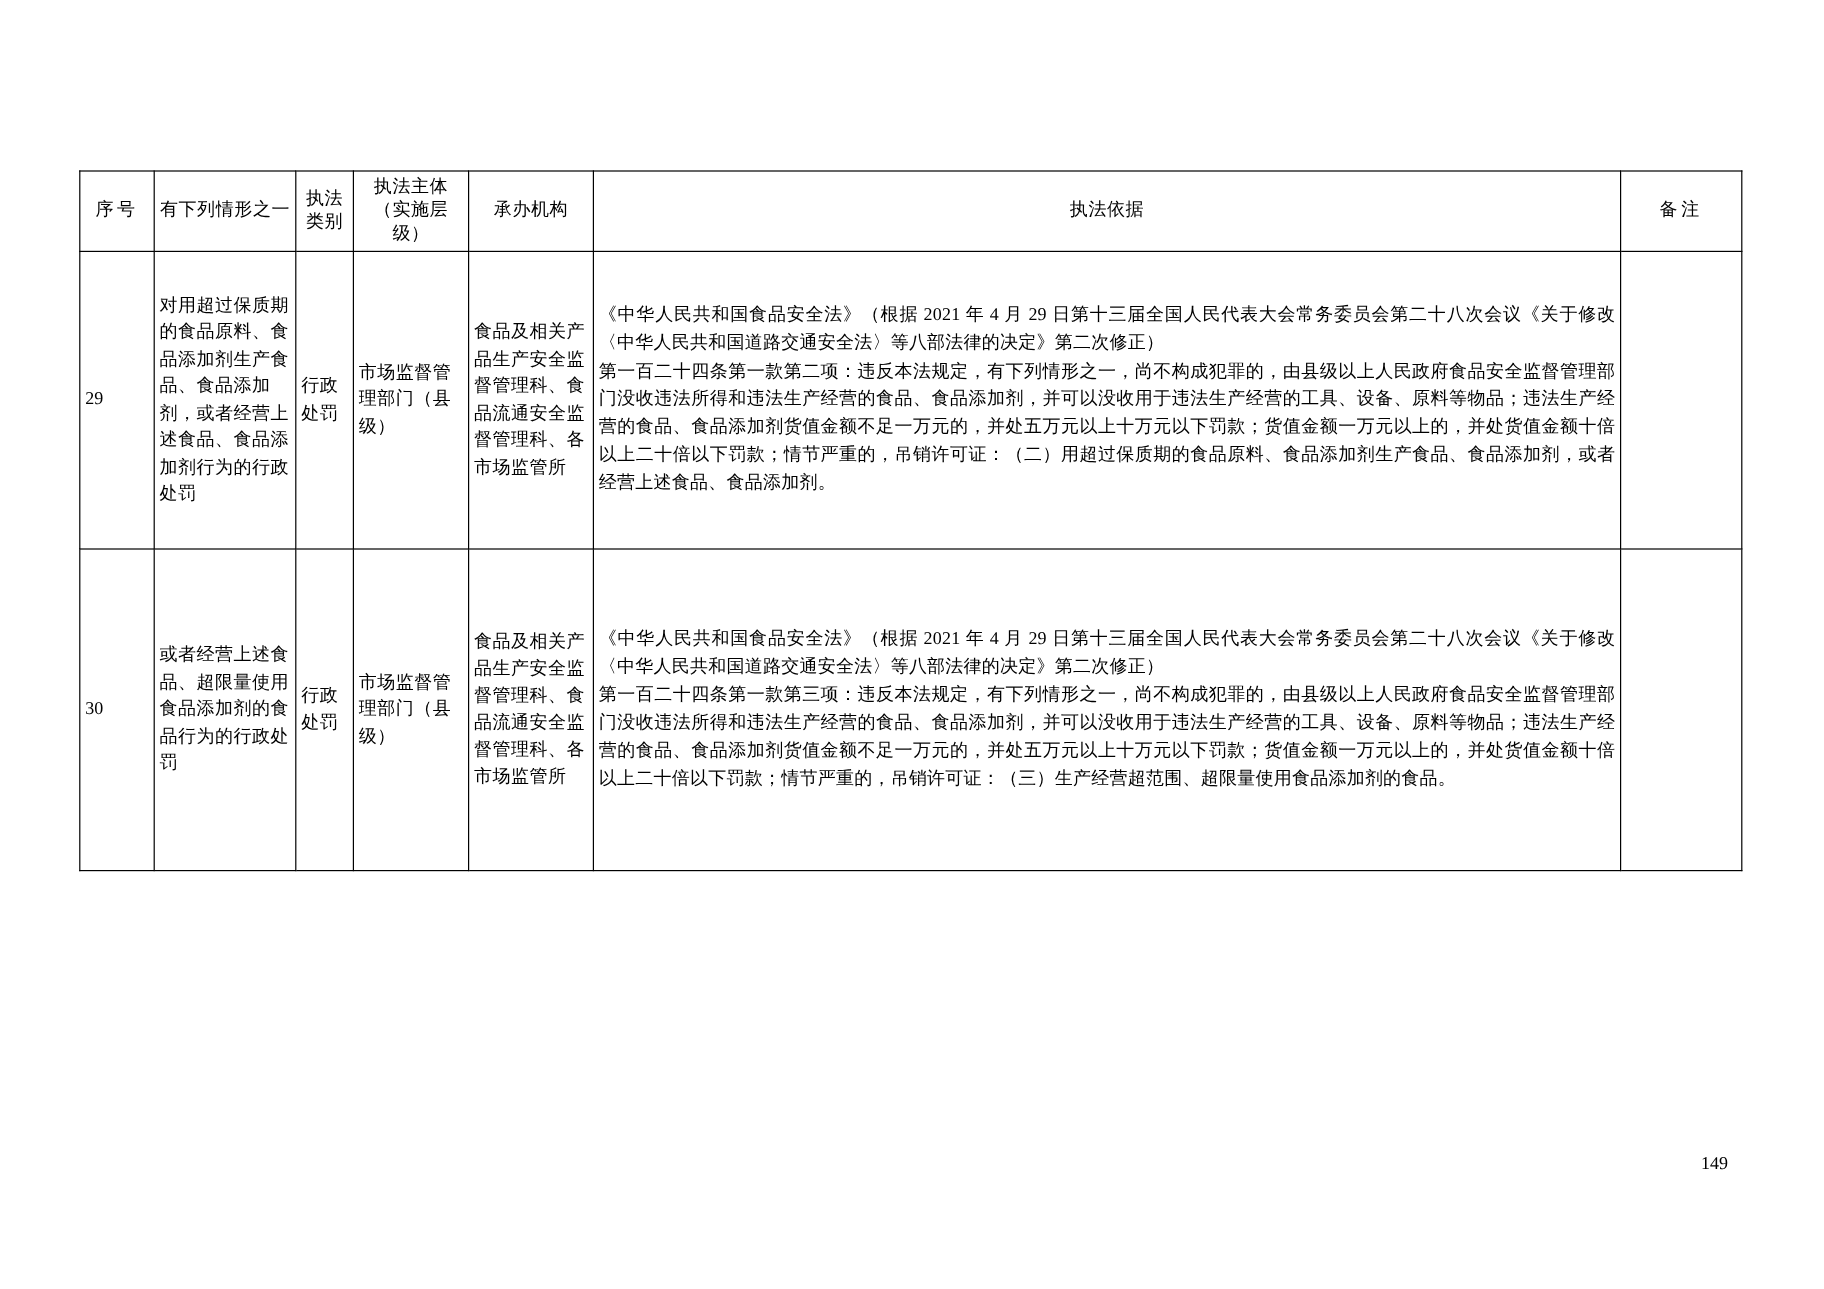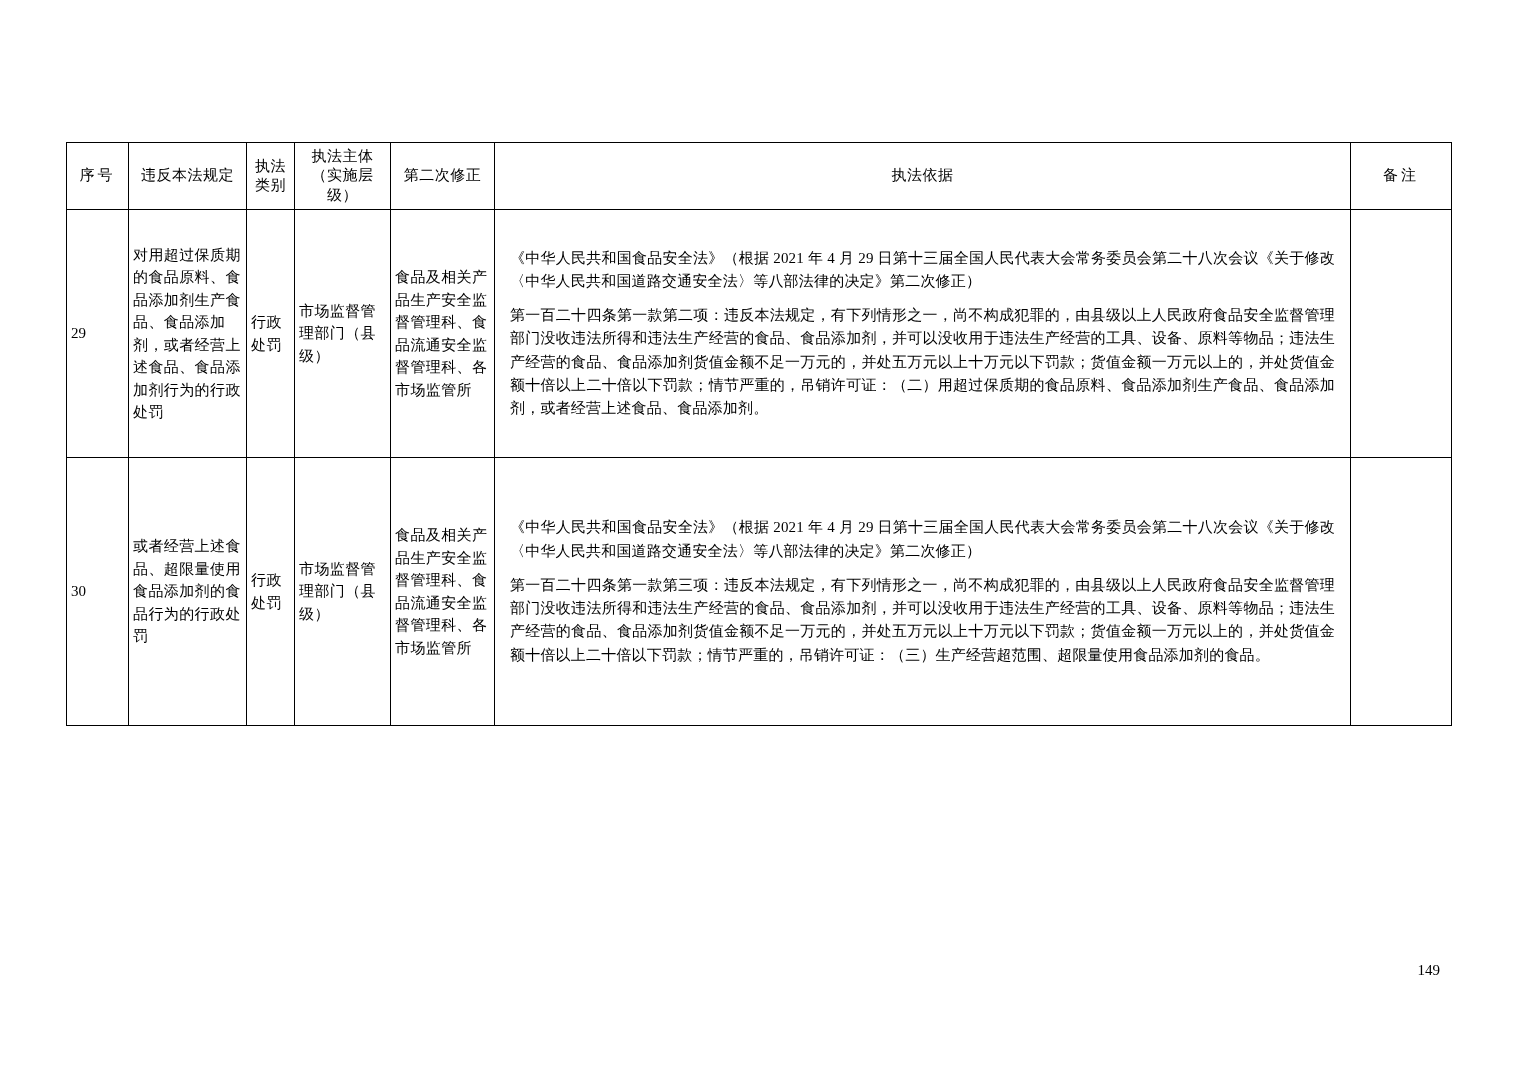--- a/index.html
+++ b/index.html
@@ -66,21 +66,21 @@
     letter-spacing: 0.4px;
   }
   td.cell-basis {
     text-align: left;
     font-size: 15px;
     line-height: 1.55;
     letter-spacing: 0.2px;
     vertical-align: middle;
   }
   td.cell-basis p {
-    margin: 11px;
+    margin: 0;
     text-align: justify;
     text-justify: inter-ideograph;
   }
   td.cell-basis p.indent {
     text-indent: 0;
   }
   td.cell-remark { }
 
   tr.row-29 { height: 248px; }
   tr.row-30 { height: 268px; }
@@ -104,24 +104,24 @@
       <col class="c-name">
       <col class="c-cat">
       <col class="c-subject">
       <col class="c-org">
       <col class="c-basis">
       <col class="c-remark">
     </colgroup>
     <thead>
       <tr>
         <td class="hdr-seq">序号</td>
-        <td class="hdr-name">违反本法规定</td>
+        <td class="hdr-name">有下列情形之一</td>
         <td class="hdr-cat">执法类别</td>
         <td class="hdr-subject">执法主体（实施层级）</td>
-        <td class="hdr-org">第二次修正</td>
+        <td class="hdr-org">承办机构</td>
         <td class="hdr-basis">执法依据</td>
         <td class="hdr-remark">备注</td>
       </tr>
     </thead>
     <tbody>
       <tr class="row-29">
         <td class="cell-seq">29</td>
         <td class="cell-name">对用超过保质期的食品原料、食品添加剂生产食品、食品添加剂，或者经营上述食品、食品添加剂行为的行政处罚</td>
         <td class="cell-cat">行政处罚</td>
         <td class="cell-subject">市场监督管理部门（县级）</td>

